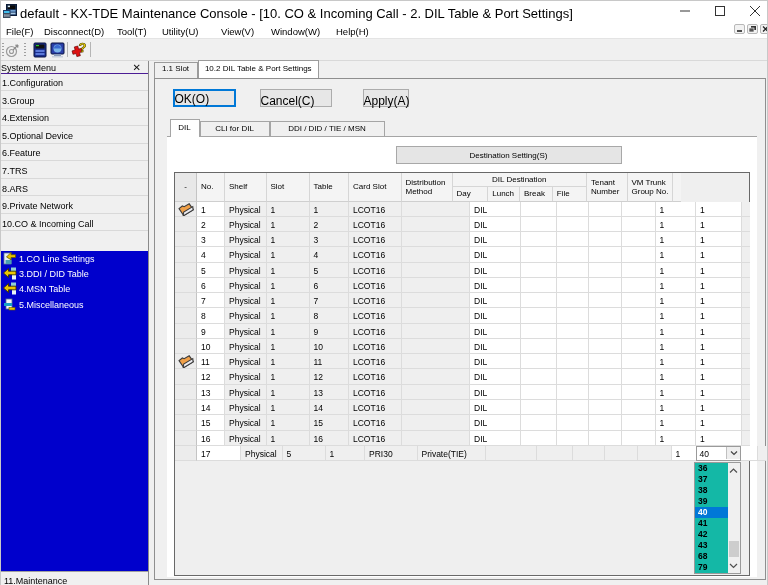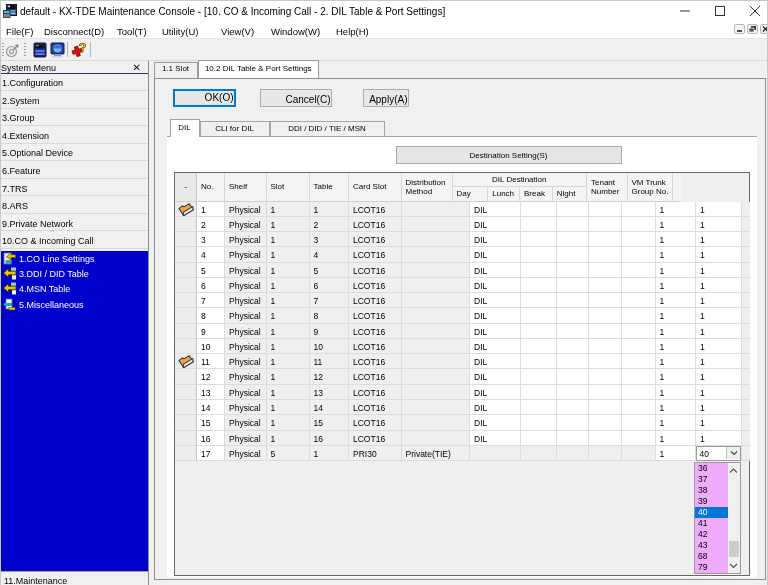--- a/index.html
+++ b/index.html
@@ -1,18 +1,18 @@
 <!DOCTYPE html>
 <html><head><meta charset="utf-8"><style>
 * { margin:0; padding:0; box-sizing:border-box; }
 html,body { width:768px; height:585px; overflow:hidden; background:#f0f0f0;
   font-family:"Liberation Sans", sans-serif; -webkit-font-smoothing:antialiased; }
 
 #title { position:absolute; left:0; top:0; width:768px; height:22px; background:#fff; }
-#title .txt { position:absolute; left:20px; top:6px; font-size:10px; color:#000; white-space:nowrap;text-align:right; }
+#title .txt { position:absolute; left:20px; top:6px; font-size:13px; color:#000; white-space:nowrap;text-align:right; }
 .capbtn { position:absolute; top:0; width:36px; height:22px; color:#444; }
 
 #menu { position:absolute; left:0; top:22px; width:768px; height:17px; background:#fff; font-size:9.5px; border-bottom:1px solid #e4e4e4; }
 #menu span { position:absolute; top:4px; color:#000; }
 .mdibtn { position:absolute; top:1.5px; width:11px; height:10px; border:1px solid #b8b8b8; border-radius:2px; background:#f2f2f2; }
 
 #toolbar { position:absolute; left:0; top:39px; width:768px; height:22px; background:#f0f0f0; border-bottom:1px solid #d9d9d9; }
 .tsep { position:absolute; top:3px; width:1px; height:15px; background:#b5b5b5; }
 .grip { position:absolute; top:4px; width:2px; height:14px;
   background-image:repeating-linear-gradient(#9f9f9f 0 1.2px, transparent 1.2px 3px); }
@@ -24,21 +24,21 @@
 #sitems { position:absolute; left:0; top:12.5px; width:148px; }
 .sitem { height:17.55px; border-bottom:1px solid #d9d9d9; font-size:9px; color:#000; padding:4.8px 0 0 2px; box-sizing:border-box; }
 #bluebox { position:absolute; left:0; top:190px; width:147.5px; height:320px; background:#0000cc; }
 .bitem { height:15.2px; font-size:9px; color:#fff; padding:3px 0 0 19px; position:relative; white-space:nowrap; }
 .bico { position:absolute; left:3px; top:1px; }
 #maint { position:absolute; left:0; top:510px; width:147.5px; border-top:1px solid #a0a0a0; font-size:9px; padding:4px 0 0 4px; height:14px; }
 
 .mtab { position:absolute; font-size:8px; text-align:center; }
 
 #panel { position:absolute; left:153.5px; top:77.5px; width:612px; height:502px; border:1px solid #8f8f8f; background:#f0f0f0; }
-.btn { position:absolute; top:10px; height:18px; background:#e7e7e7; border:1px solid #acacac; font-size:10px; text-align:right; padding-top:4px; }
+.btn { position:absolute; top:10px; height:18px; background:#e7e7e7; border:1px solid #acacac; font-size:12px; text-align:left; padding-top:4px; }
 #okbtn { left:18px; width:63px; border:2px solid #0078d7; padding-top:1.5px; }
 
 .itab { position:absolute; font-size:8px; text-align:center; background:#f0f0f0; border:1px solid #a5a5a5; border-bottom:none; }
 #tabpage { position:absolute; left:12px; top:57px; width:590px; height:441px; background:#fff; }
 .tptop { position:absolute; top:0; height:1px; background:#a5a5a5; }
 #destbtn { position:absolute; left:229px; top:10.5px; width:226px; height:17.5px; background:#e5e5e5; border:1px solid #a8a8a8; font-size:8px; text-align:center; padding-top:4px; }
 
 #grid { position:absolute; left:174px; top:171.5px; width:576px; height:404px; border:1px solid #686868; background:#efefef; }
 #ghdr { position:absolute; left:0; top:0; height:29px; display:flex; }
 .hc { height:29px; background:#f4f4f4; border-right:1px solid #d6d6d6; border-bottom:1px solid #cfcfcf; font-size:8px; color:#000; padding:1px 0 0 4px; display:flex; flex-direction:column; justify-content:center; line-height:9.5px; }
@@ -51,21 +51,21 @@
 .trow { position:absolute; left:0; height:15.27px; display:flex; }
 .c { height:15.27px; border-right:1px solid #dcdcdc; border-bottom:1px solid #dcdcdc; font-size:8.5px; padding:3px 0 0 4px; overflow:hidden; white-space:nowrap; }
 .c.w { background:#fff; }
 .c.g { background:#efefef; }
 .c.rowhdr { background:#ececec; border-right:1px solid #c4c4c4; padding:0; }
 .c.nf { border-right:none; }
 
 #combo { position:absolute; left:520.5px; top:273.8px; width:45.5px; height:14.5px; background:#fff; border:1px solid #9a9a9a; font-size:8.5px; }
 #combo .val { position:absolute; left:3px; top:2px; }
 #combo .cbtn { position:absolute; right:0; top:0; width:14px; height:12px; background:#eee; border-left:1px solid #c0c0c0; }
-#ddlist { position:absolute; left:694px; top:461.5px; width:46.5px; height:112px; background:#f0abfc; border:1px solid #9a9a9a; z-index:50; }
+#ddlist { position:absolute; left:694px; top:461.5px; width:46.5px; height:112px; background:#14b8a6; border:1px solid #9a9a9a; z-index:50;font-weight:bold; }
 .ddi { height:11.1px; font-size:8.5px; padding-left:3px; line-height:11px; }
 .ddi.sel { background:#0078d7; color:#fff; }
 #ddsb { position:absolute; right:0; top:0; width:11.5px; height:110px; background:#f0f0f0; }
 #ddsb .thumb { position:absolute; left:0.5px; top:78px; width:10px; height:16px; background:#cdcdcd; }
 svg { display:block; }
 </style></head><body>
 
 <div id="title">
   <svg style="position:absolute;left:3px;top:4px" width="16" height="14" viewBox="0 0 16 14">
       <rect x="3.5" y="0.5" width="10" height="11" fill="#1c3a66" stroke="#0c1c38"></rect>
@@ -143,21 +143,20 @@
       <path d="M2.5 8.5 h3.2 v-3.2 h3.6 v3.2 h3.2 v3.6 h-3.2 v3.2 h-3.6 v-3.2 h-3.2 z" fill="#dd1111" stroke="#660000" stroke-width="0.6" transform="rotate(-15 7.5 11)"></path>
       <text x="8.5" y="11" font-size="13" font-weight="bold" fill="#f2d800" stroke="#4a3c00" stroke-width="0.6">?</text>
     </svg>
   <div class="tsep" style="left:90px"></div>
 </div>
 
 <div id="side">
   <div id="sidehdr">System Menu<span class="x">✕</span></div>
   <div id="sitems">
       <div class="sitem">1.Configuration</div>
-      <div class="sitem">2.System</div>
       <div class="sitem">3.Group</div>
       <div class="sitem">4.Extension</div>
       <div class="sitem">5.Optional Device</div>
       <div class="sitem">6.Feature</div>
       <div class="sitem">7.TRS</div>
       <div class="sitem">8.ARS</div>
       <div class="sitem">9.Private Network</div>
       <div class="sitem">10.CO &amp; Incoming Call</div>
     </div>
   <div id="bluebox">
@@ -220,21 +219,21 @@
       <div class="hc" style="width:43.00px;">Slot</div>
       <div class="hc" style="width:39.50px;">Table</div>
       <div class="hc" style="width:52.50px;">Card Slot</div>
       <div class="hc" style="width:51.00px;">Distribution<br>Method</div>
       <div class="hgroup" style="width:134.50px">
 <div class="hgt">DIL Destination</div>
 <div class="hgb">
           <div class="hsub" style="width:36.00px">Day</div>
           <div class="hsub" style="width:32.00px">Lunch</div>
           <div class="hsub" style="width:33.00px">Break</div>
-          <div class="hsub" style="width:33.50px">Night</div>
+          <div class="hsub" style="width:33.50px">File</div>
         </div>
 </div>
       <div class="hc" style="width:40.50px;">Tenant<br>Number</div>
       <div class="hc" style="width:45.50px;">VM Trunk<br>Group No.</div>
       <div class="hc" style="width:8.00px;border-right:none"></div>
     </div>
 <div class="trow" style="top:29.00px">
       <div class="c rowhdr" style="width:22.00px">
         <svg width="17" height="15" viewBox="0 0 17 15" style="margin:0 0 0 3px">
           <g transform="rotate(-30 8 7.5)">
@@ -515,21 +514,21 @@
       <div class="c w" style="width:36.00px"></div>
       <div class="c w" style="width:32.00px"></div>
       <div class="c w" style="width:33.00px"></div>
       <div class="c w" style="width:33.50px"></div>
       <div class="c w" style="width:40.50px">1</div>
       <div class="c w" style="width:45.50px">1</div>
       <div class="c g nf" style="width:8.00px"></div>
     </div>
 <div class="trow" style="top:273.32px">
       <div class="c rowhdr" style="width:22.00px"></div>
-      <div class="c w" style="width:28.00px">17</div>
+      <div class="c w" style="width:44px">17</div>
       <div class="c g" style="width:41.50px">Physical</div>
       <div class="c g" style="width:43.00px">5</div>
       <div class="c g" style="width:39.50px">1</div>
       <div class="c g" style="width:52.50px">PRI30</div>
       <div class="c g" style="width:68.50px">Private(TIE)</div>
       <div class="c g" style="width:51.00px"></div>
       <div class="c g" style="width:36.00px"></div>
       <div class="c g" style="width:32.00px"></div>
       <div class="c g" style="width:33.00px"></div>
       <div class="c g" style="width:33.50px"></div>

